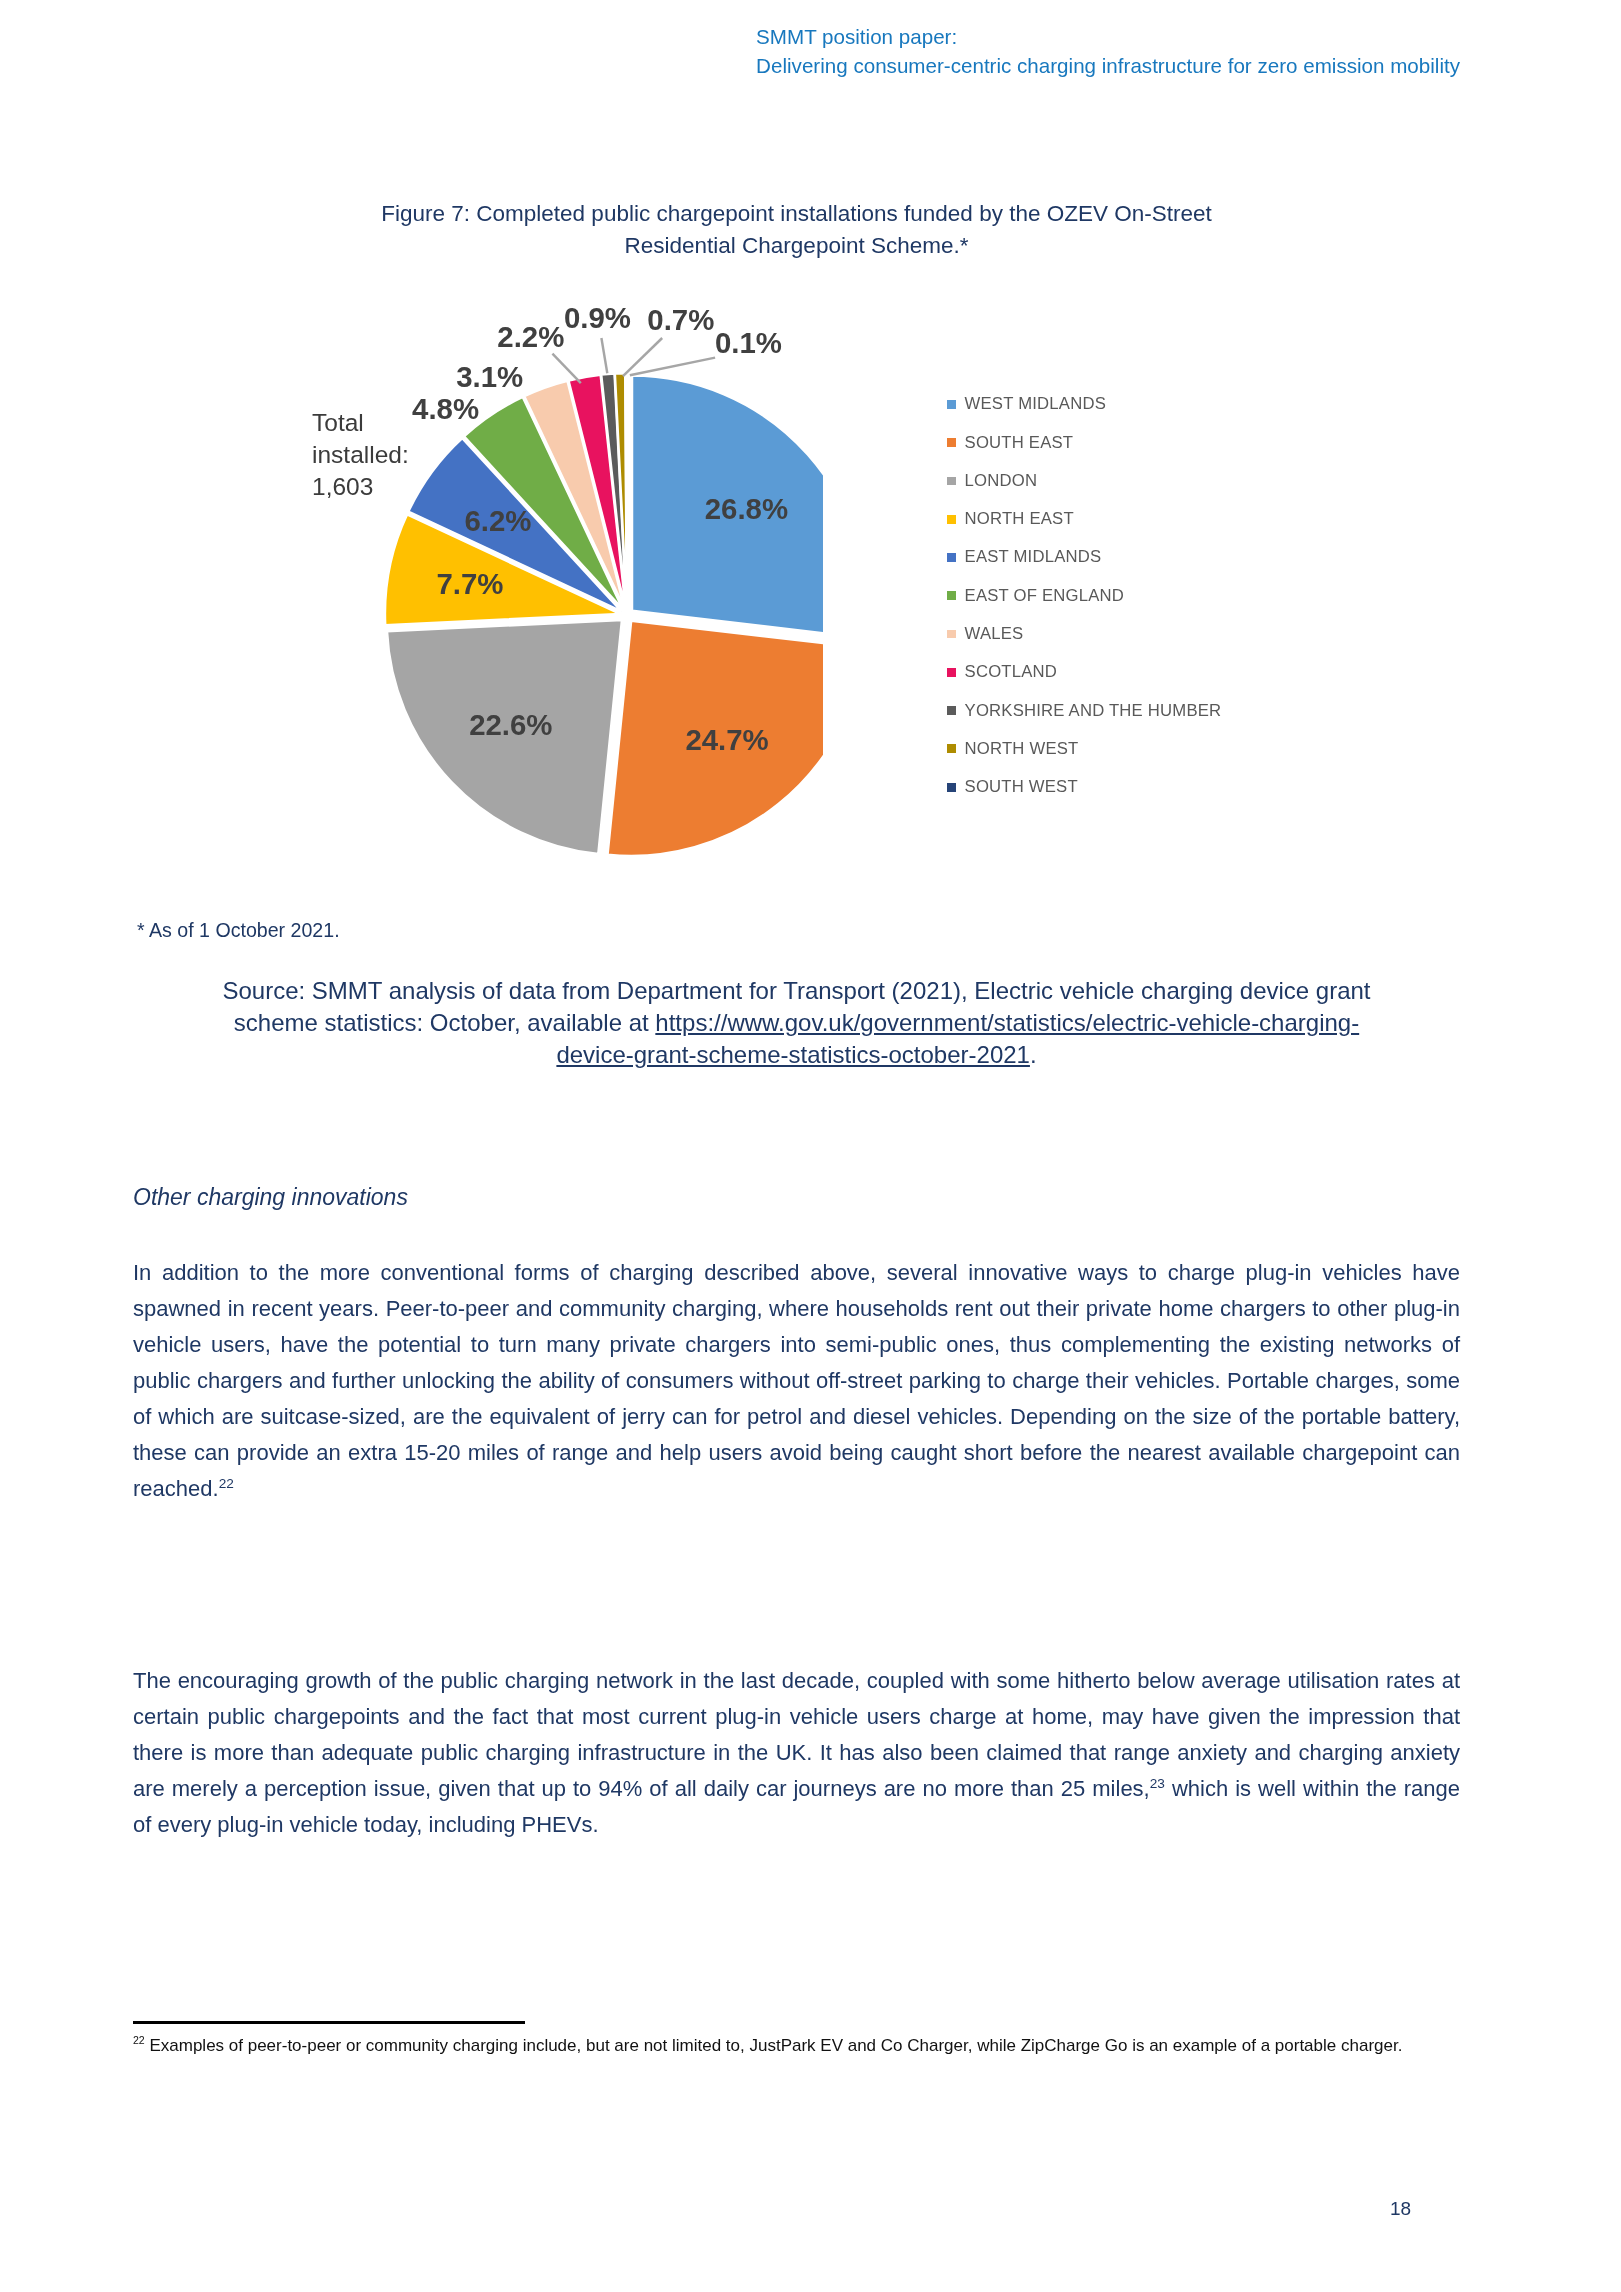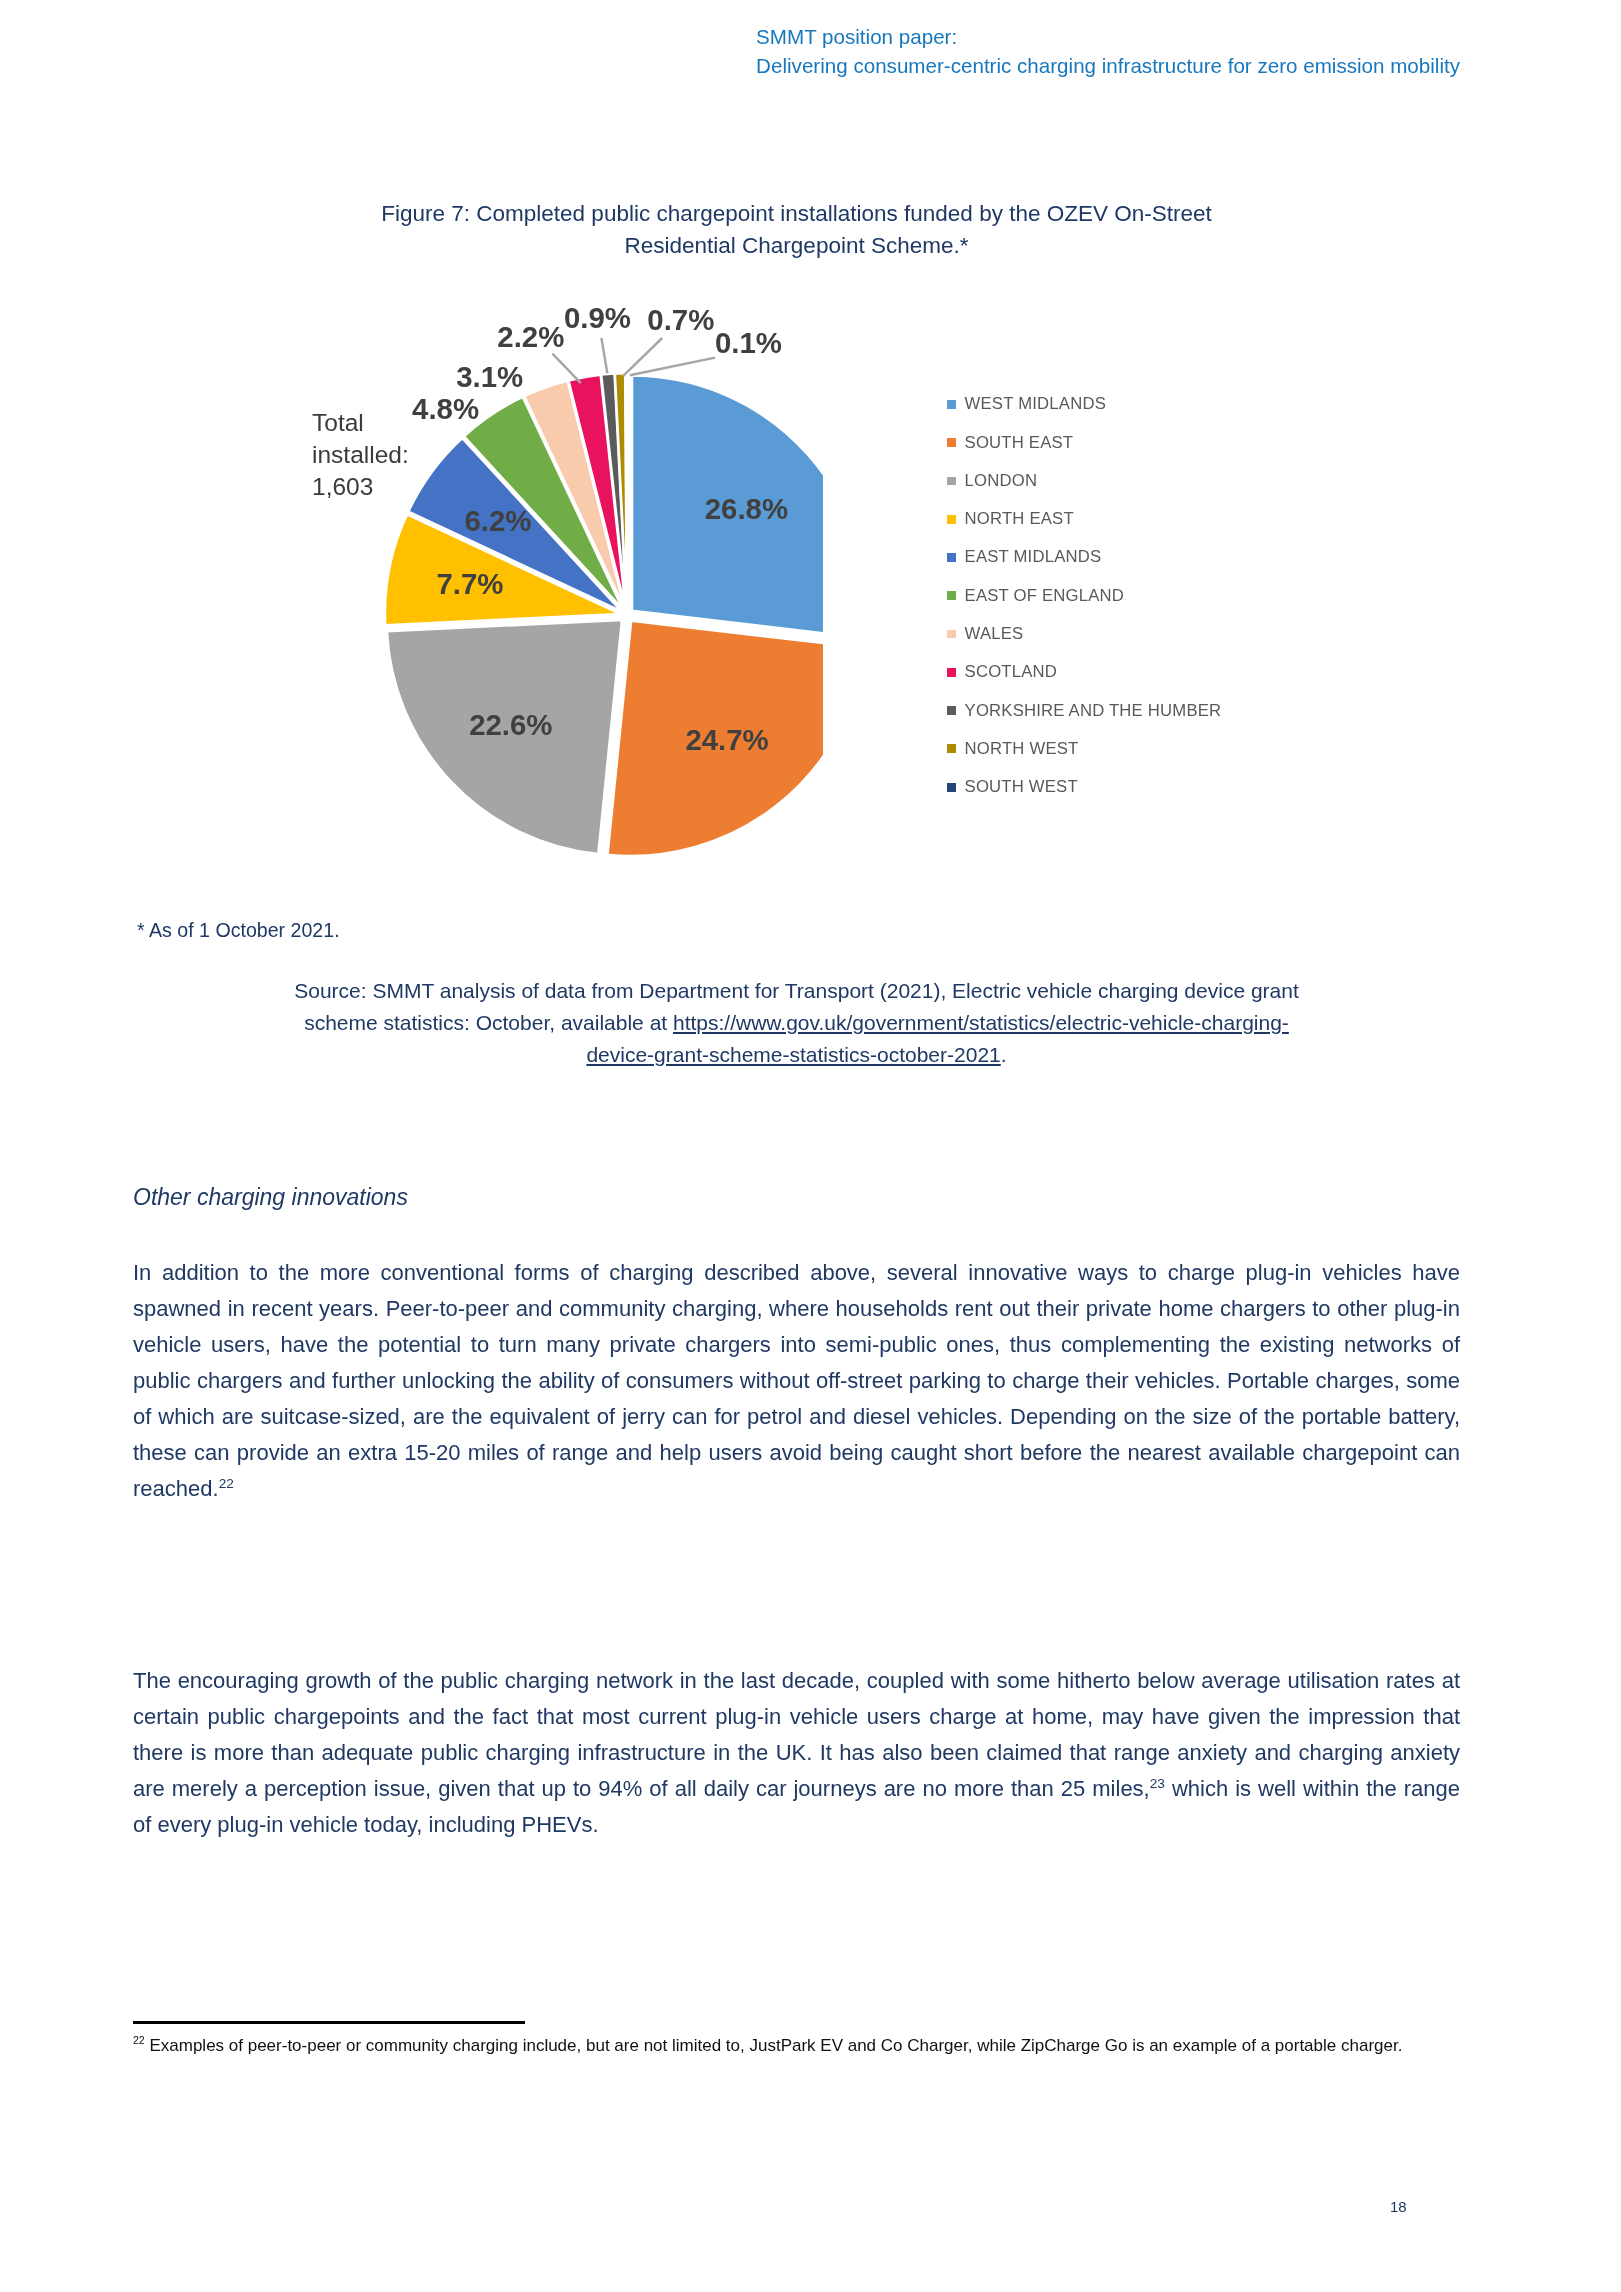--- a/index.html
+++ b/index.html
@@ -32,21 +32,21 @@
   }
   .legend li { display:flex; align-items:center; height:16.7px; margin-bottom:21.6px; }
   .legend .mk { width:8.8px; height:8.8px; margin-right:8.8px; flex:0 0 auto; }
   .legend .lb { font-size:16.7px; color:#595959; letter-spacing:0.2px; }
   .asterisk-note {
     position:absolute; left:137px; top:919px;
     font-size:19.6px; color:var(--navy,#1F3864);
   }
   .source {
     position:absolute; left:133px; top:975px; width:1327px;
-    text-align:center; font-size:21px; line-height:32px; color:var(--navy,#1F3864);
+    text-align:center; font-size:24px; line-height:32px; color:var(--navy,#1F3864);
   }
   .source a { color:var(--navy,#1F3864); text-decoration:underline; }
   .section-heading {
     position:absolute; left:133px; top:1184px;
     font-size:23px; font-weight:normal; font-style:italic; color:var(--navy,#1F3864);
   }
   .body-para {
     position:absolute; left:133px; width:1327px;
     font-size:22px; line-height:36px; color:var(--navy,#1F3864);
     text-align:justify;
@@ -55,21 +55,21 @@
   .p2 { top:1663px; }
   sup { font-size:0.62em; vertical-align:super; line-height:0; }
   .fn-rule { position:absolute; left:133px; top:2021px; width:392px; height:2.9px; background:#000; }
   .footnotes {
     position:absolute; left:133px; top:2033px; width:1353px;
     font-size:17px; line-height:26.5px; color:#111111;
   }
   .footnotes a { color:var(--fn-link,#2222CC); text-decoration:underline; }
   .page-number {
     position:absolute; left:1390px; top:2198px;
-    font-size:15px; color:var(--navy,#1F3864);
+    font-size:19px; color:var(--navy,#1F3864);
   }
 </style>
 </head>
 <body>
 
 <div class="page">
 
   <div class="hdr">
     <div>SMMT position paper:</div>
     <div>Delivering consumer-centric charging infrastructure for zero emission mobility</div>

